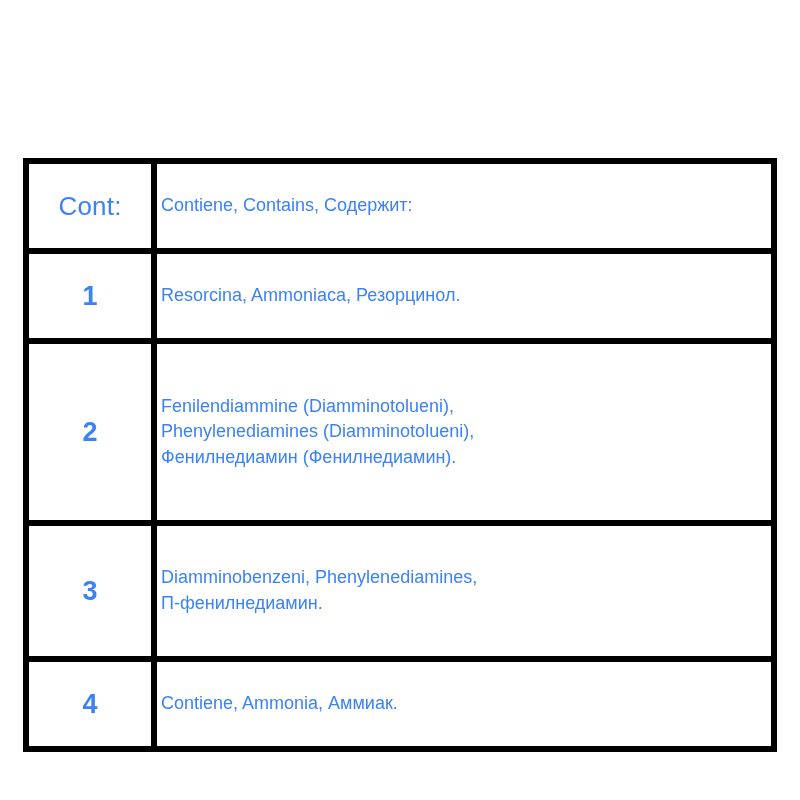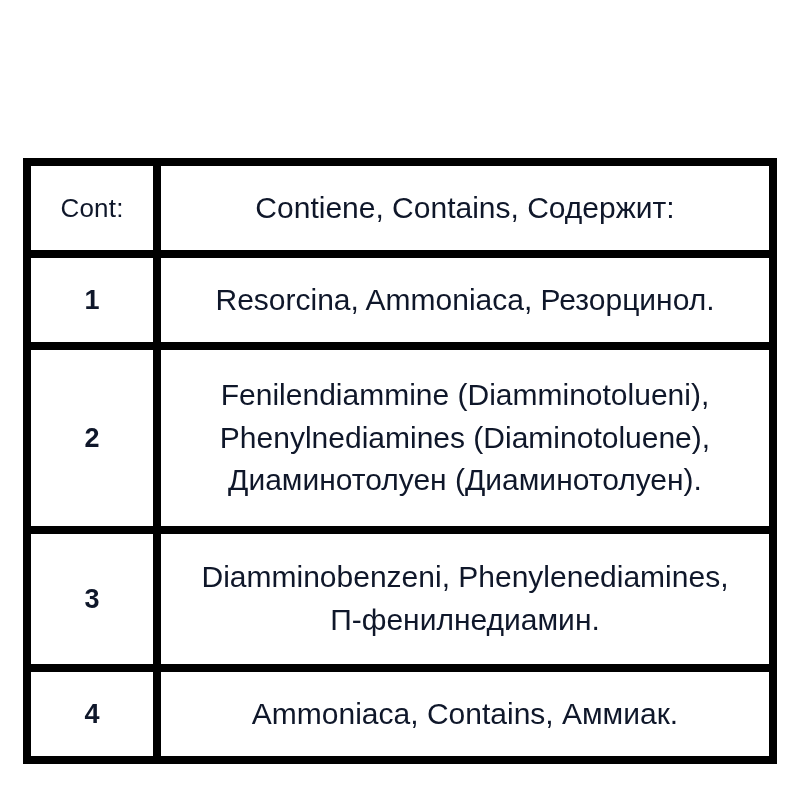--- a/index.html
+++ b/index.html
@@ -22,47 +22,46 @@
   }
   .ingredient-table {
     position: absolute;
     left: 23px;
     top: 158px;
     width: 754px;
     border-collapse: collapse;
     table-layout: fixed;
   }
   .ingredient-table td {
-    border: 8px solid #000000;
+    border: 6px solid #000000;
     padding: 4px;
     vertical-align: middle;
-    color: #0f172a;
+    color: #3b82f6;
   }
   .col-code {
     width: 114px;
     text-align: center;
   }
   .col-text {
     text-align: left;
   }
   .code-cell {
     font-size: 27px;
     font-weight: bold;
     letter-spacing: 0.2px;
     padding: 0 6px;
   }
   .code-cell.header-code {
     font-weight: normal;
     font-size: 26px;
   }
   .text-cell {
-    font-size: 30px;
+    font-size: 18px;
     line-height: 1.42;
     padding: 12px 10px 14px 18px;
-    text-align: center;
   }
   .text-cell .line {
     display: block;
     white-space: nowrap;
   }
   .row-header td { height: 76px; }
   .row-1 td { height: 76px; }
   .row-2 td { height: 168px; margin-left: 20px; }
   .row-3 td { height: 122px; }
   .row-4 td { height: 76px; }
@@ -86,36 +85,36 @@
         <td class="col-code code-cell">1</td>
         <td class="col-text text-cell">
           <span class="line">Resorcina, Ammoniaca, Резорцинол.</span>
         </td>
       </tr>
 
       <tr class="row-2">
         <td class="col-code code-cell">2</td>
         <td class="col-text text-cell">
           <span class="line">Fenilendiammine (Diamminotolueni),</span>
-          <span class="line">Phenylnediamines (Diaminotoluene),</span>
-          <span class="line">Диаминотолуен (Диаминотолуен).</span>
+          <span class="line">Phenylenediamines (Diamminotolueni),</span>
+          <span class="line">Фенилнедиамин (Фенилнедиамин).</span>
         </td>
       </tr>
 
       <tr class="row-3">
         <td class="col-code code-cell">3</td>
         <td class="col-text text-cell">
           <span class="line">Diamminobenzeni, Phenylenediamines,</span>
           <span class="line">П-фенилнедиамин.</span>
         </td>
       </tr>
 
       <tr class="row-4">
         <td class="col-code code-cell">4</td>
         <td class="col-text text-cell">
-          <span class="line">Ammoniaca, Contains, Аммиак.</span>
+          <span class="line">Contiene, Ammonia, Аммиак.</span>
         </td>
       </tr>
 
     </tbody>
   </table>
 
 </div>
 
 </body></html>

